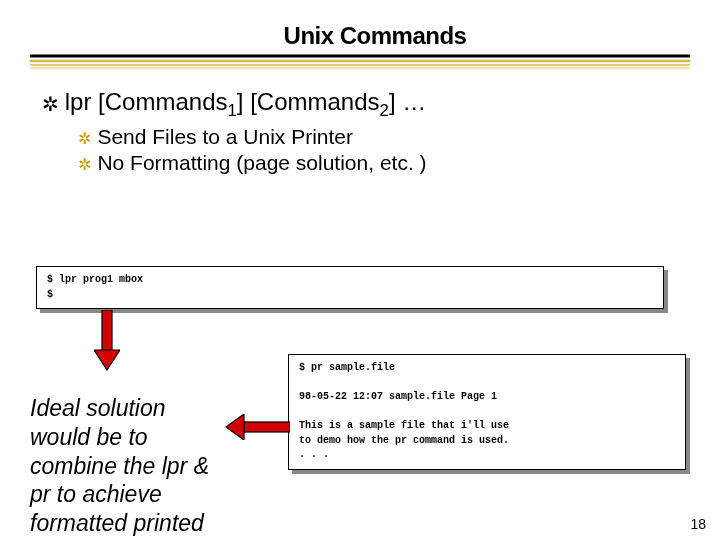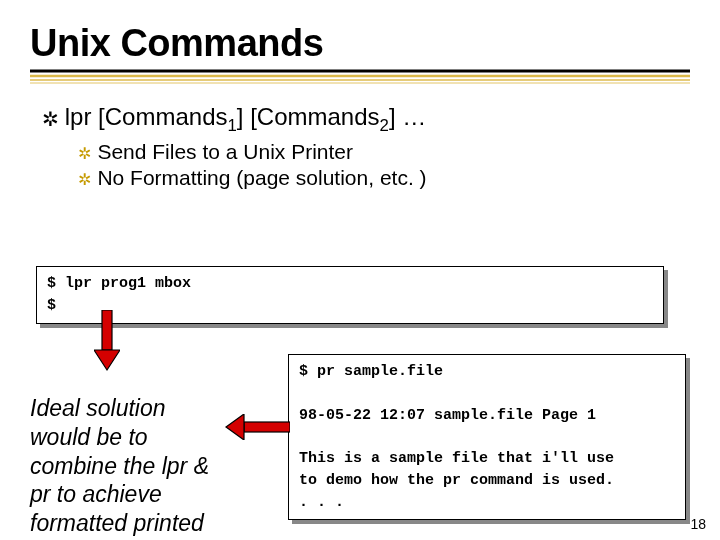--- a/index.html
+++ b/index.html
@@ -7,24 +7,25 @@
     width: 720px;
     height: 540px;
     background: #fff;
     font-family: Arial, Helvetica, sans-serif;
     position: relative;
     overflow: hidden;
   }
   .title {
     font-family: "Arial Black", Arial, sans-serif;
     font-weight: 900;
-    font-size: 38px;
+    font-size: 24px;
     color: #000;
     padding: 22px 0 4px 30px;
     letter-spacing: -0.5px;
+    text-align: center;
   }
   .divider {
     margin: 0 30px 14px 30px;
     height: 16px;
   }
   .bullet-l1 {
     display: flex;
     align-items: baseline;
     padding-left: 42px;
     font-size: 24px;
@@ -56,21 +57,21 @@
   }
   sub { font-size: 0.7em; }
   
   .codebox {
     position: absolute;
     background: #fff;
     border: 1.5px solid #000;
     box-shadow: 4px 4px 0 #888;
     font-family: "Courier New", monospace;
     font-weight: bold;
-    font-size: 15px;
+    font-size: 10px;
     line-height: 1.45;
     padding: 6px 10px;
     white-space: pre;
   }
   .codebox1 {
     left: 36px;
     top: 266px;
     width: 628px;
   }
   .codebox2 {

